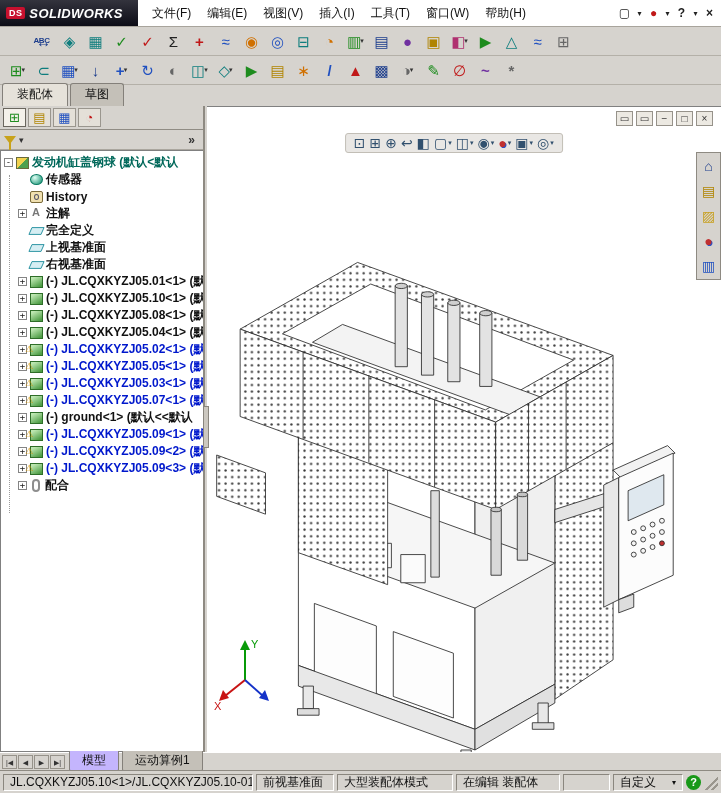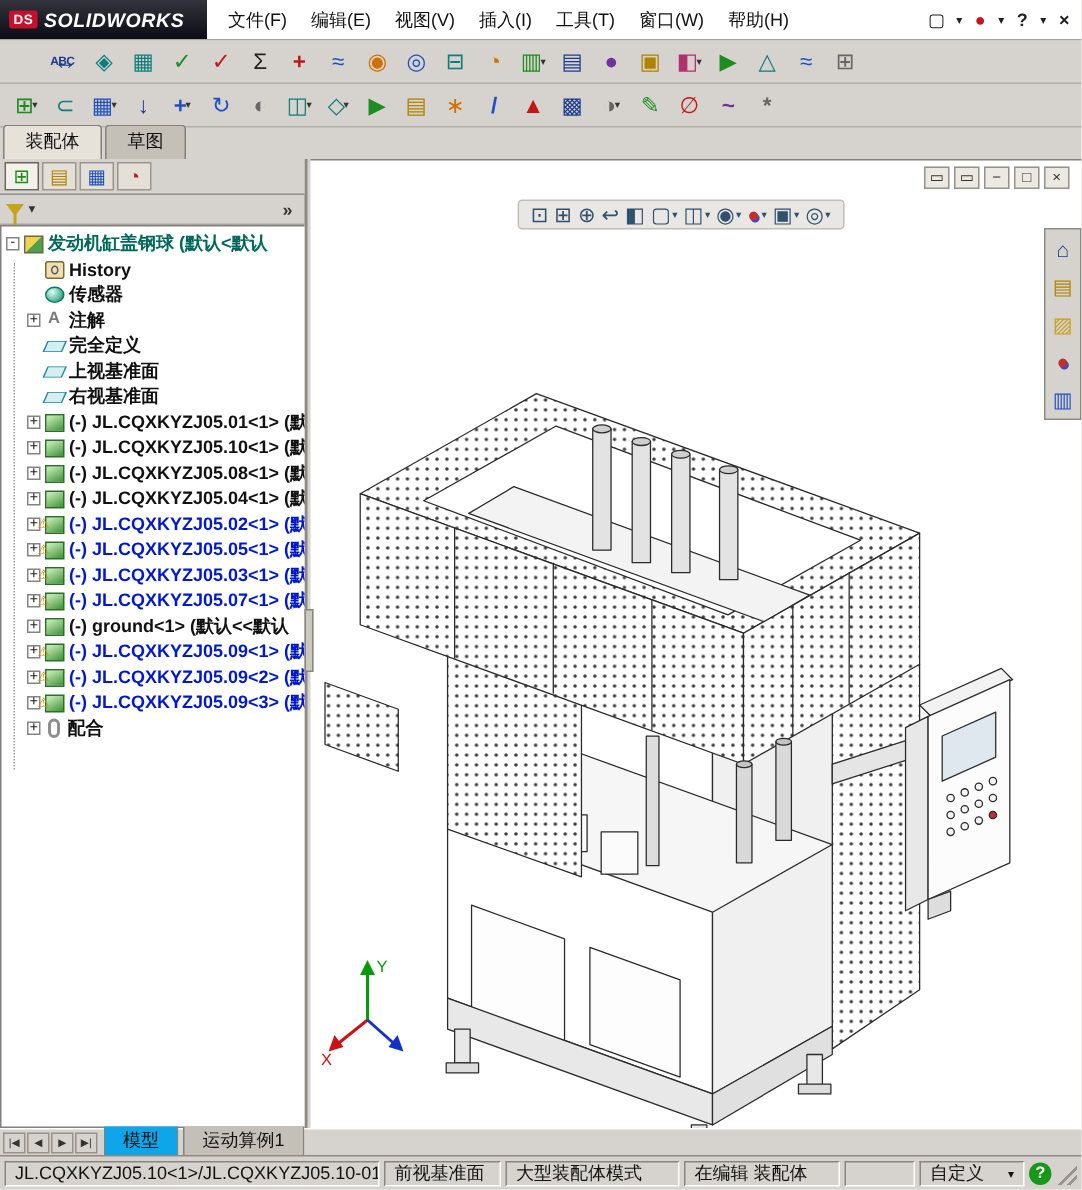--- a/index.html
+++ b/index.html
@@ -81,21 +81,21 @@
   .taskpane { position:absolute; right:0; top:46px; width:25px; background:#d6d3ce; border:1px solid #8e8a82; padding:3px 1px; display:flex; flex-direction:column; gap:5px; align-items:center; z-index:6; }
   .tp-btn { width:21px; height:20px; display:flex; align-items:center; justify-content:center; border:1px solid transparent; font-size:14px; }
 
   #machine { position:absolute; left:2px; top:38px; }
   #triad { position:absolute; left:6px; bottom:38px; }
 
   
   .bottom-tabs { position:absolute; left:0; right:0; bottom:23px; height:18px; background:#d6d3ce; border-top:1px solid #fff; display:flex; align-items:center; gap:1px; padding-left:2px; }
   .nav-btn { width:15px; height:14px; border:1px solid #96928a; background:#d6d3ce; font-size:7px; line-height:13px; text-align:center; color:#333; }
   .b-tab { padding:1px 12px 2px 12px; border:1px solid #84807a; border-top:none; background:#c4c0b8; border-radius:0 0 3px 3px; margin-left:3px; }
-  .b-tab.active { background:#0ea5e9; }
+  .b-tab.active { background:#c4b5fd; }
 
   
   .statusbar { position:absolute; left:0; right:0; bottom:0; height:23px; background:#d6d3ce; border-top:1px solid #8e8a82; display:flex; align-items:center; gap:3px; padding:0 3px; }
   .sb-cell { height:17px; line-height:15px; border:1px solid; border-color:#8a867e #ffffff #ffffff #8a867e; padding:0 6px; overflow:hidden; white-space:nowrap; }
   .sb-sel { width:250px; } .sb-def { width:78px; } .sb-mode { width:116px; } .sb-edit { width:104px; }
   .sb-spacer { flex:1; height:17px; border:1px solid; border-color:#8a867e #ffffff #ffffff #8a867e; }
   .sb-custom { display:flex; align-items:center; gap:16px; }
   .sb-caret { font-size:8px; }
   .sb-help { width:15px; height:15px; border-radius:50%; background:#189818; color:#fff; font-weight:bold; font-size:11px; line-height:15px; text-align:center; }
   .sb-grip { width:14px; height:15px; background:linear-gradient(135deg,transparent 55%,#9a968e 55%,#9a968e 65%,transparent 65%,transparent 75%,#9a968e 75%,#9a968e 85%,transparent 85%); }
@@ -384,30 +384,30 @@
 
           <div class="tree-row root">
             <span class="expander">-</span>
             <span class="ticon icon-asm"></span>
 
             <span class="tlabel">发动机缸盖钢球 (默认&lt;默认</span>
           </div>
 
           <div class="tree-row lvl1">
             <span class="expander" style="visibility: hidden;"></span>
+            <span class="ticon icon-sensor"></span>
+
+            <span class="tlabel">传感器</span>
+          </div>
+
+          <div class="tree-row lvl1">
+            <span class="expander" style="visibility: hidden;"></span>
             <span class="ticon icon-history"></span>
 
             <span class="tlabel">History</span>
-          </div>
-
-          <div class="tree-row lvl1">
-            <span class="expander" style="visibility: hidden;"></span>
-            <span class="ticon icon-sensor"></span>
-
-            <span class="tlabel">传感器</span>
           </div>
 
           <div class="tree-row lvl1">
             <span class="expander">+</span>
             <span class="ticon icon-ann"></span>
 
             <span class="tlabel">注解</span>
           </div>
 
           <div class="tree-row lvl1">

